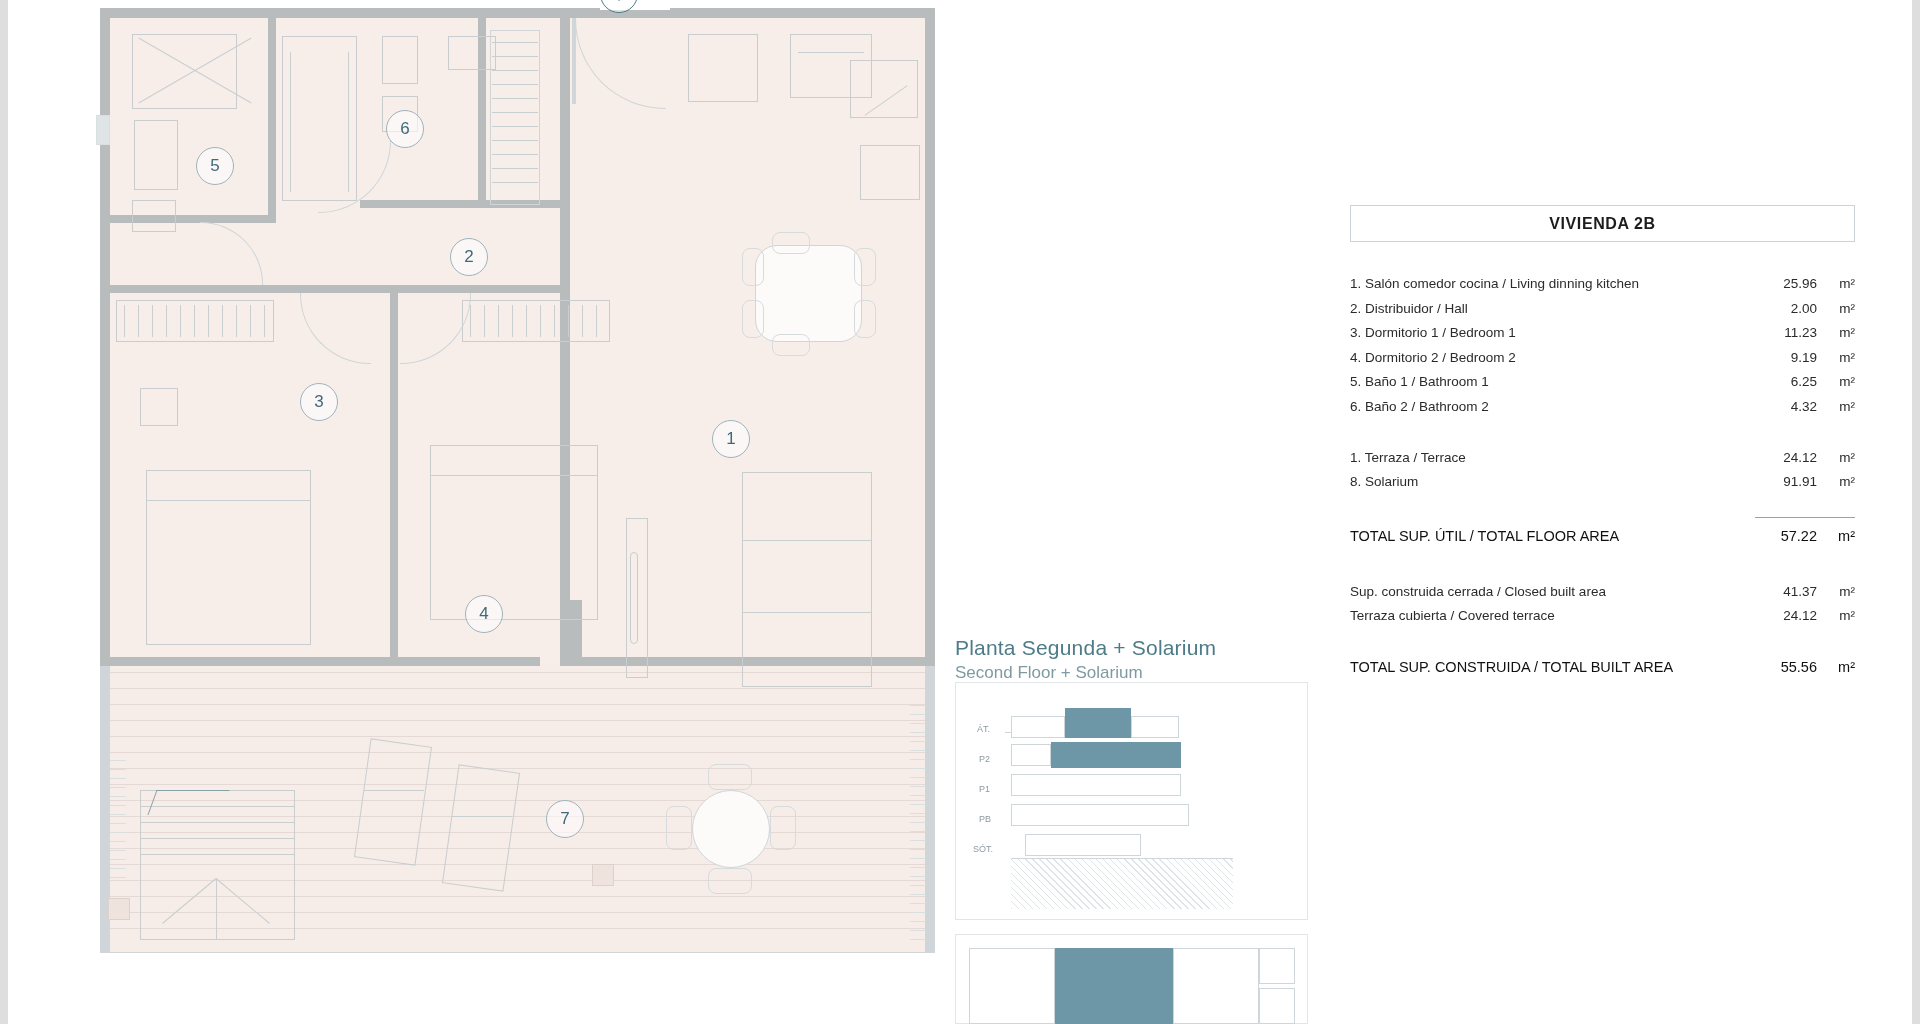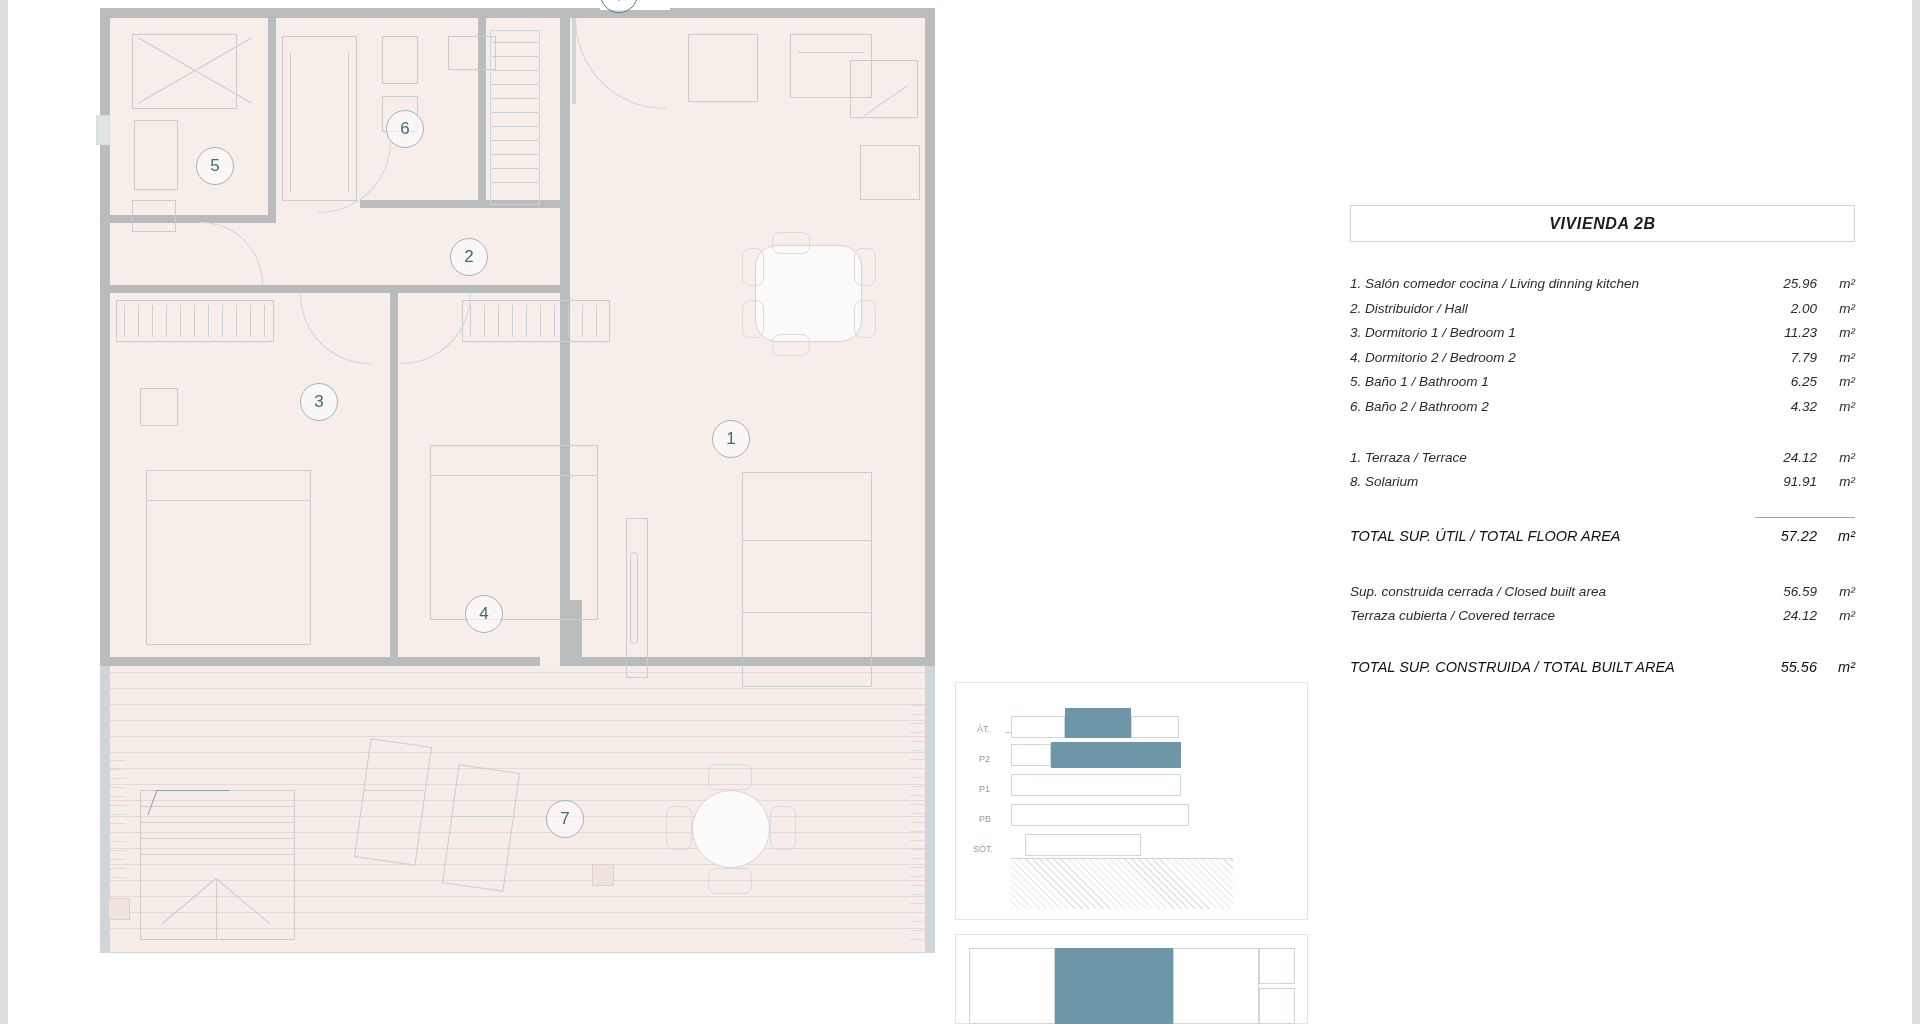--- a/index.html
+++ b/index.html
@@ -119,21 +119,20 @@
     border-top: 1px solid #cfd6d9;
   }
 
   
   #panel {
     position: absolute;
     left: 1350px;
     top: 205px;
     width: 505px;
     color: #2d2d2d;
-    font-style: italic;
   }
   #titlebar {
     border: 1px solid #cdd3d6;
     box-sizing: border-box;
     height: 37px;
     line-height: 35px;
     text-align: center;
     font-size: 16px;
     font-weight: bold;
     letter-spacing: 0.6px;
@@ -356,20 +355,24 @@
 
     <div class="numcirc" style="left:712px;top:420px;">1</div>
     <div class="numcirc" style="left:450px;top:238px;">2</div>
     <div class="numcirc" style="left:300px;top:383px;">3</div>
     <div class="numcirc" style="left:465px;top:595px;">4</div>
     <div class="numcirc" style="left:196px;top:147px;">5</div>
     <div class="numcirc" style="left:386px;top:110px;">6</div>
     <div class="numcirc" style="left:546px;top:800px;">7</div>
   </div>
 
+  <div id="planlabel">
+    <div class="l1">Planta Segunda + Solarium</div>
+    <div class="l2">Second Floor + Solarium</div>
+  </div>
 
   <div id="keyplan">
 
     <div class="box" style="left:0px;top:0px;width:353px;height:238px;"></div>
 
     <div class="lvl" style="left:22px;top:42px;">ÁT.</div>
     <div class="lvl" style="left:24px;top:72px;">P2</div>
     <div class="lvl" style="left:24px;top:102px;">P1</div>
     <div class="lvl" style="left:24px;top:132px;">PB</div>
     <div class="lvl" style="left:18px;top:162px;">SÓT.</div>
@@ -416,21 +419,21 @@
         <span class="vl">2.00</span>
         <span class="un">m²</span>
       </div>
       <div class="row">
         <span class="nm">3. Dormitorio 1 / Bedroom 1</span>
         <span class="vl">11.23</span>
         <span class="un">m²</span>
       </div>
       <div class="row">
         <span class="nm">4. Dormitorio 2 / Bedroom 2</span>
-        <span class="vl">7.79</span>
+        <span class="vl">9.19</span>
         <span class="un">m²</span>
       </div>
       <div class="row">
         <span class="nm">5. Baño 1 / Bathroom 1</span>
         <span class="vl">6.25</span>
         <span class="un">m²</span>
       </div>
       <div class="row">
         <span class="nm">6. Baño 2 / Bathroom 2</span>
         <span class="vl">4.32</span>
@@ -462,21 +465,21 @@
       <span class="vl">57.22</span>
       <span class="un">m²</span>
     </div>
 
     <div class="gap26"></div>
 
 
     <div class="rowlist">
       <div class="row">
         <span class="nm">Sup. construida cerrada / Closed built area</span>
-        <span class="vl">56.59</span>
+        <span class="vl">41.37</span>
         <span class="un">m²</span>
       </div>
       <div class="row">
         <span class="nm">Terraza cubierta / Covered terrace</span>
         <span class="vl">24.12</span>
         <span class="un">m²</span>
       </div>
     </div>
 
     <div class="gap26"></div>

